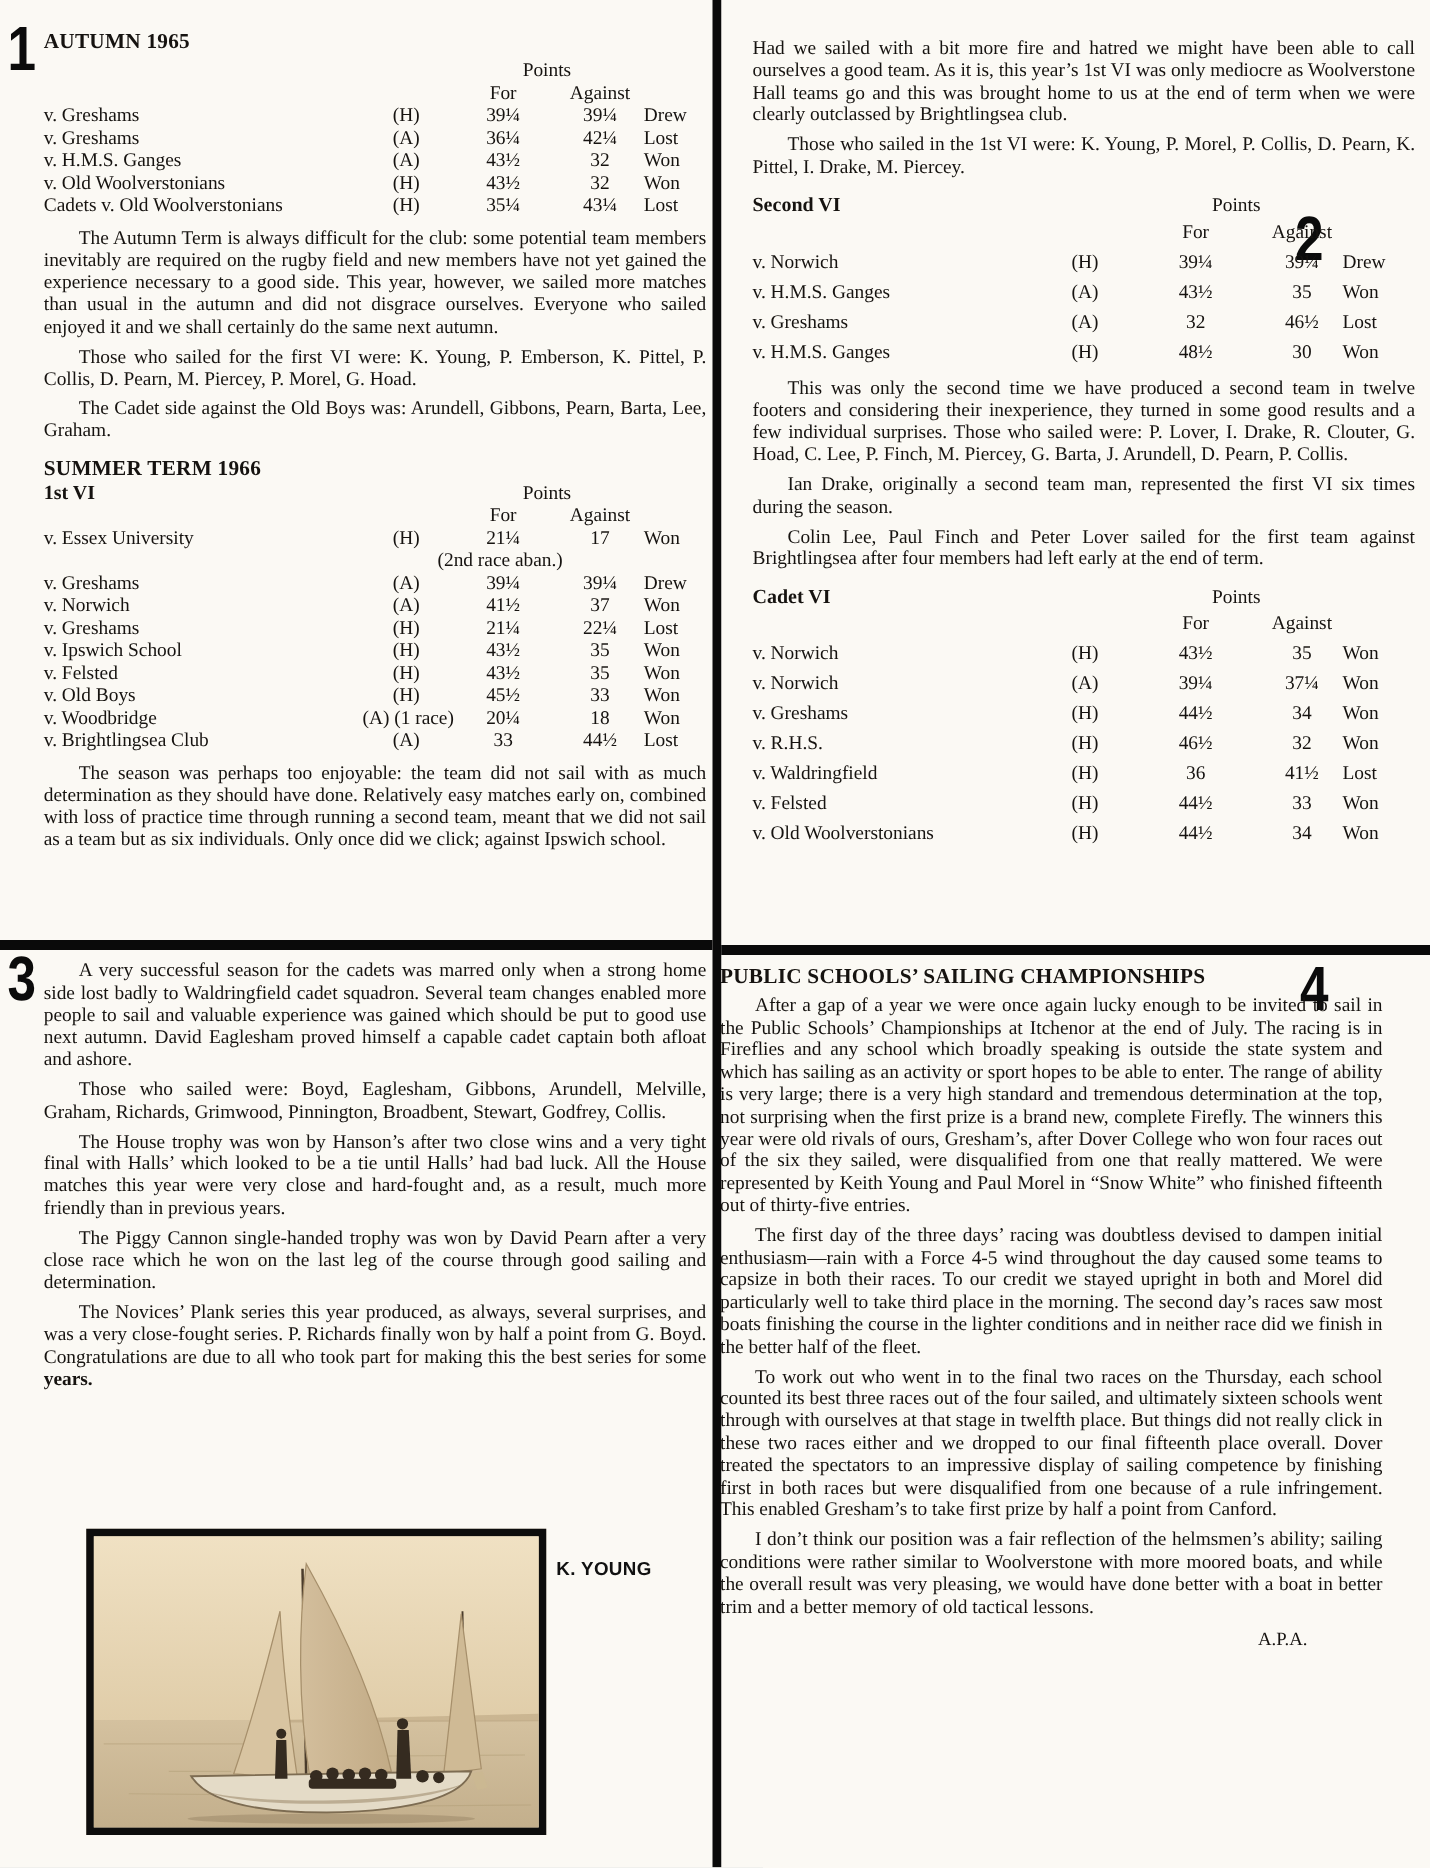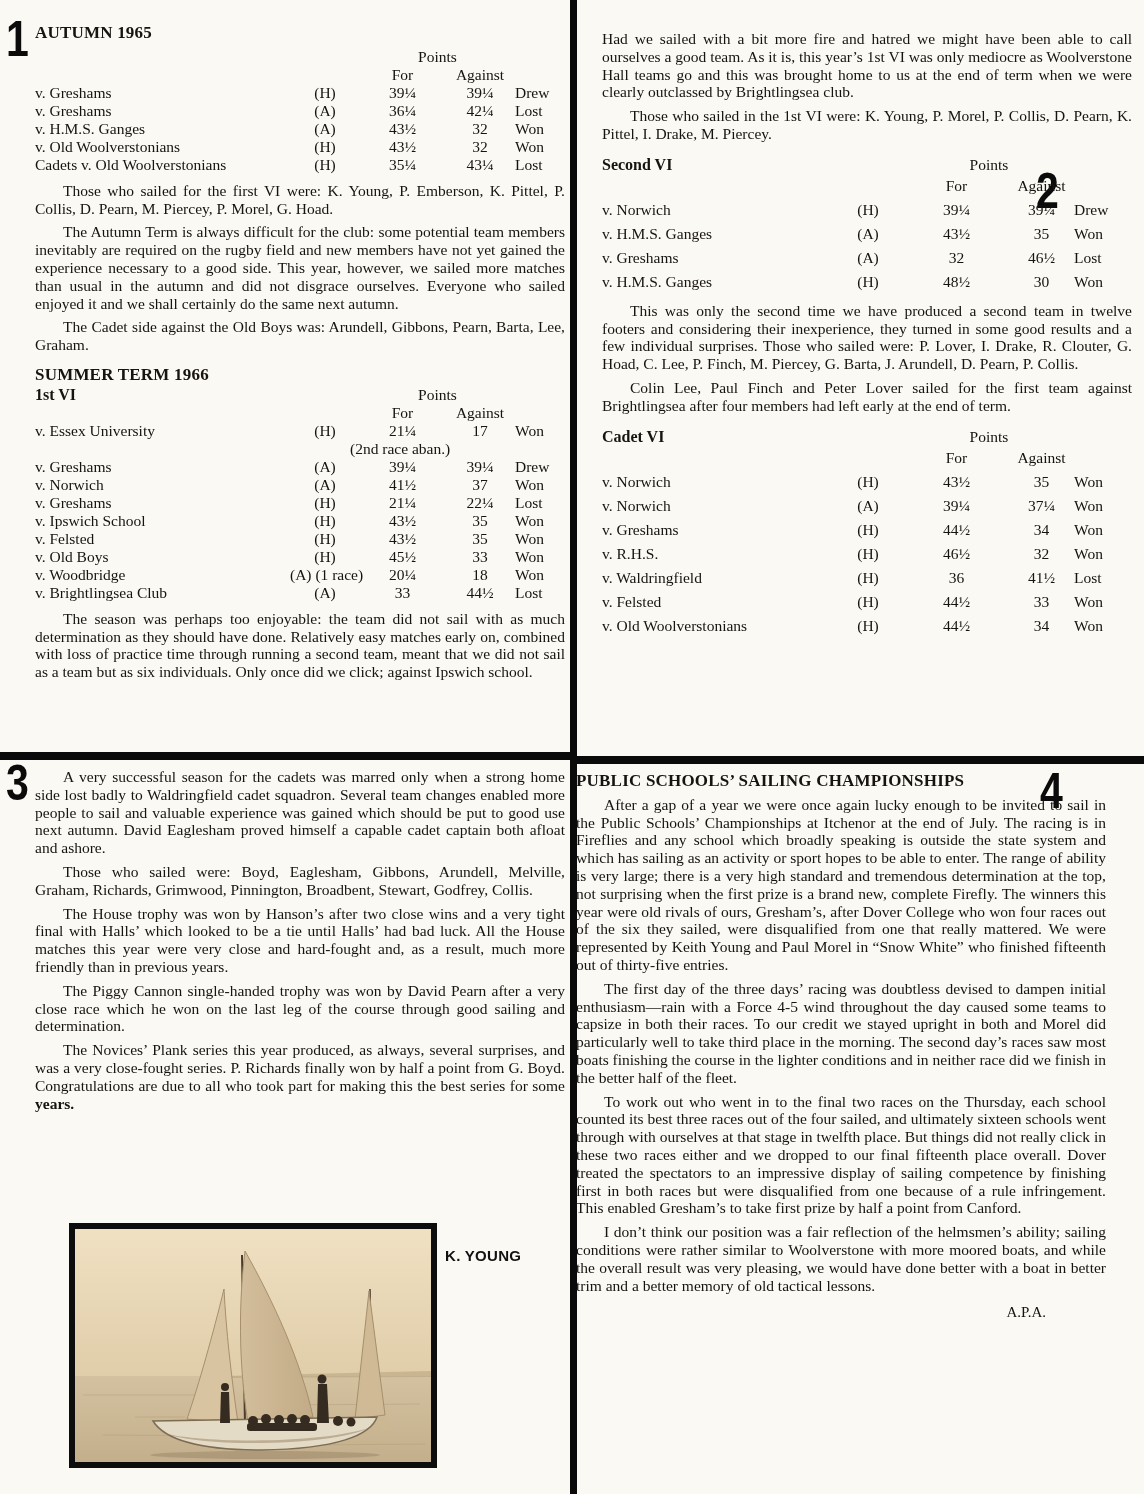--- a/index.html
+++ b/index.html
@@ -128,22 +128,22 @@
             <span class="c-team">Cadets v. Old Woolverstonians</span>
             <span class="c-venue">(H)</span>
             <span class="c-for">35¼</span>
             <span class="c-against">43¼</span>
             <span class="c-result">Lost</span>
           </div>
 
         </div>
     </div>
 
+    <p class="para">The Autumn Term is always difficult for the club: some potential team members inevitably are required on the rugby field and new members have not yet gained the experience necessary to a good side. This year, however, we sailed more matches than usual in the autumn and did not disgrace ourselves. Everyone who sailed enjoyed it and we shall certainly do the same next autumn.</p>
     <p class="para">Those who sailed for the first VI were: K. Young, P. Emberson, K. Pittel, P. Collis, D. Pearn, M. Piercey, P. Morel, G. Hoad.</p>
-    <p class="para">The Autumn Term is always difficult for the club: some potential team members inevitably are required on the rugby field and new members have not yet gained the experience necessary to a good side. This year, however, we sailed more matches than usual in the autumn and did not disgrace ourselves. Everyone who sailed enjoyed it and we shall certainly do the same next autumn.</p>
     <p class="para mb-lg">The Cadet side against the Old Boys was: Arundell, Gibbons, Pearn, Barta, Lee, Graham.</p>
 
     <h2 class="sect-head" style="margin-bottom:2px">SUMMER TERM 1966</h2>
 
     <div class="restable">
       <div class="trow">
         <span class="c-team hdr-label">1st VI</span>
         <span class="c-venue"></span>
         <span class="c-points">Points</span>
         <span class="c-result"></span>
@@ -285,20 +285,21 @@
             <span class="c-venue">(H)</span>
             <span class="c-for">48½</span>
             <span class="c-against">30</span>
             <span class="c-result">Won</span>
           </div>
 
         </div>
     </div>
 
     <p class="para">This was only the second time we have produced a second team in twelve footers and considering their inexperience, they turned in some good results and a few individual surprises. Those who sailed were: P. Lover, I. Drake, R. Clouter, G. Hoad, C. Lee, P. Finch, M. Piercey, G. Barta, J. Arundell, D. Pearn, P. Collis.</p>
+    <p class="para">Ian Drake, originally a second team man, represented the first VI six times during the season.</p>
     <p class="para">Colin Lee, Paul Finch and Peter Lover sailed for the first team against Brightlingsea after four members had left early at the end of term.</p>
 
     <div class="restable right gap-top">
       <div class="trow">
         <span class="c-team hdr-label">Cadet VI</span>
         <span class="c-venue"></span>
         <span class="c-points">Points</span>
         <span class="c-result"></span>
       </div>
       <div class="trow" style="padding-top:0">

